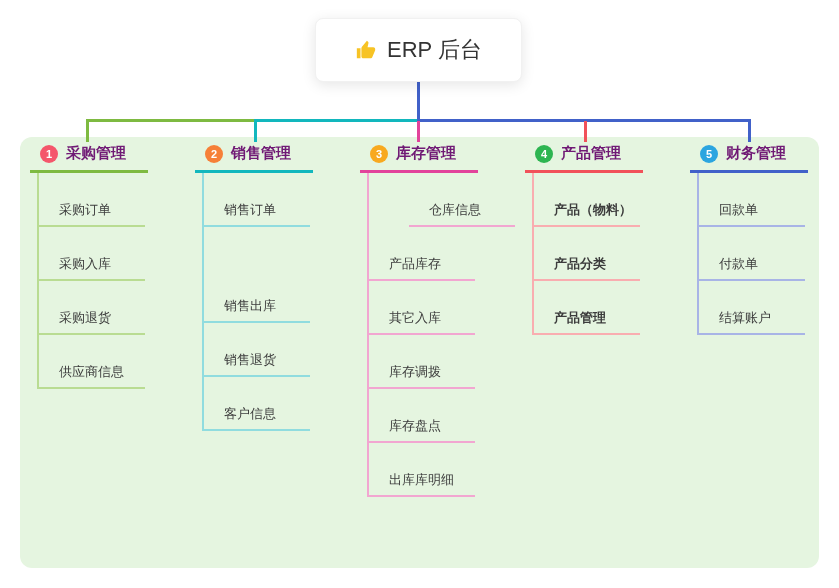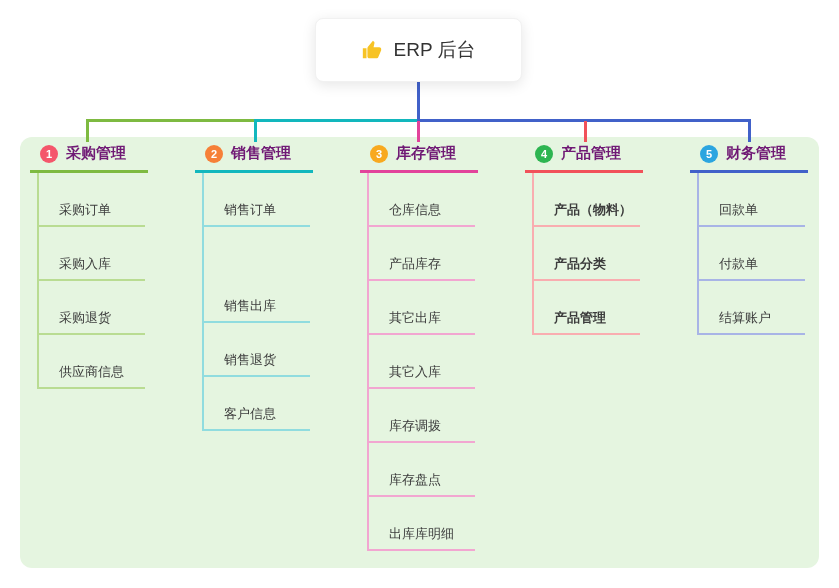--- a/index.html
+++ b/index.html
@@ -6,21 +6,21 @@
   html,body { background:#ffffff; }
   body { font-family:"Liberation Sans","DejaVu Sans",sans-serif; }
   .canvas { position:relative; width:839px; height:588px; background:#fff; overflow:hidden; }
 
   
   .root-card {
     position:absolute; left:315px; top:18px; width:207px; height:64px;
     background:#fff; border:1px solid #f1f1f1; border-radius:8px;
     box-shadow:0 3px 14px rgba(0,0,0,0.10);
     display:flex; align-items:center; justify-content:center; gap:10px;
-    font-size:19px; color:#333; font-weight:500; z-index:3;
+    font-size:22px; color:#333; font-weight:500; z-index:3;
   }
   .root-card .thumb { display:flex; align-items:center; }
 
   
   .cline { position:absolute; z-index:1; }
 
   
   .panel {
     position:absolute; left:20px; top:137px; width:799px; height:431px;
     border-radius:12px; z-index:0;
@@ -112,28 +112,25 @@
             <span>客户信息</span>
           </div>
         </div>
       </div>
       <div class="branch" style="left: 360px;">
         <div class="branch-header" style="border-bottom-color: rgb(226, 67, 155);">
           <span class="badge" style="background: rgb(248, 169, 31);">3</span>
           <span class="branch-label">库存管理</span>
         </div>
         <div class="items" style="border-left-color: rgb(242, 166, 209);">
-          <div class="item" style="border-bottom-color: rgb(242, 166, 209);">
+          <div class="item" style="border-bottom-color: rgb(242, 166, 209); margin-left: 40px;">
             <span>仓库信息</span>
           </div>
           <div class="item" style="border-bottom-color: rgb(242, 166, 209);">
             <span>产品库存</span>
-          </div>
-          <div class="item" style="border-bottom-color: rgb(242, 166, 209);">
-            <span>其它出库</span>
           </div>
           <div class="item" style="border-bottom-color: rgb(242, 166, 209);">
             <span>其它入库</span>
           </div>
           <div class="item" style="border-bottom-color: rgb(242, 166, 209);">
             <span>库存调拨</span>
           </div>
           <div class="item" style="border-bottom-color: rgb(242, 166, 209);">
             <span>库存盘点</span>
           </div>

